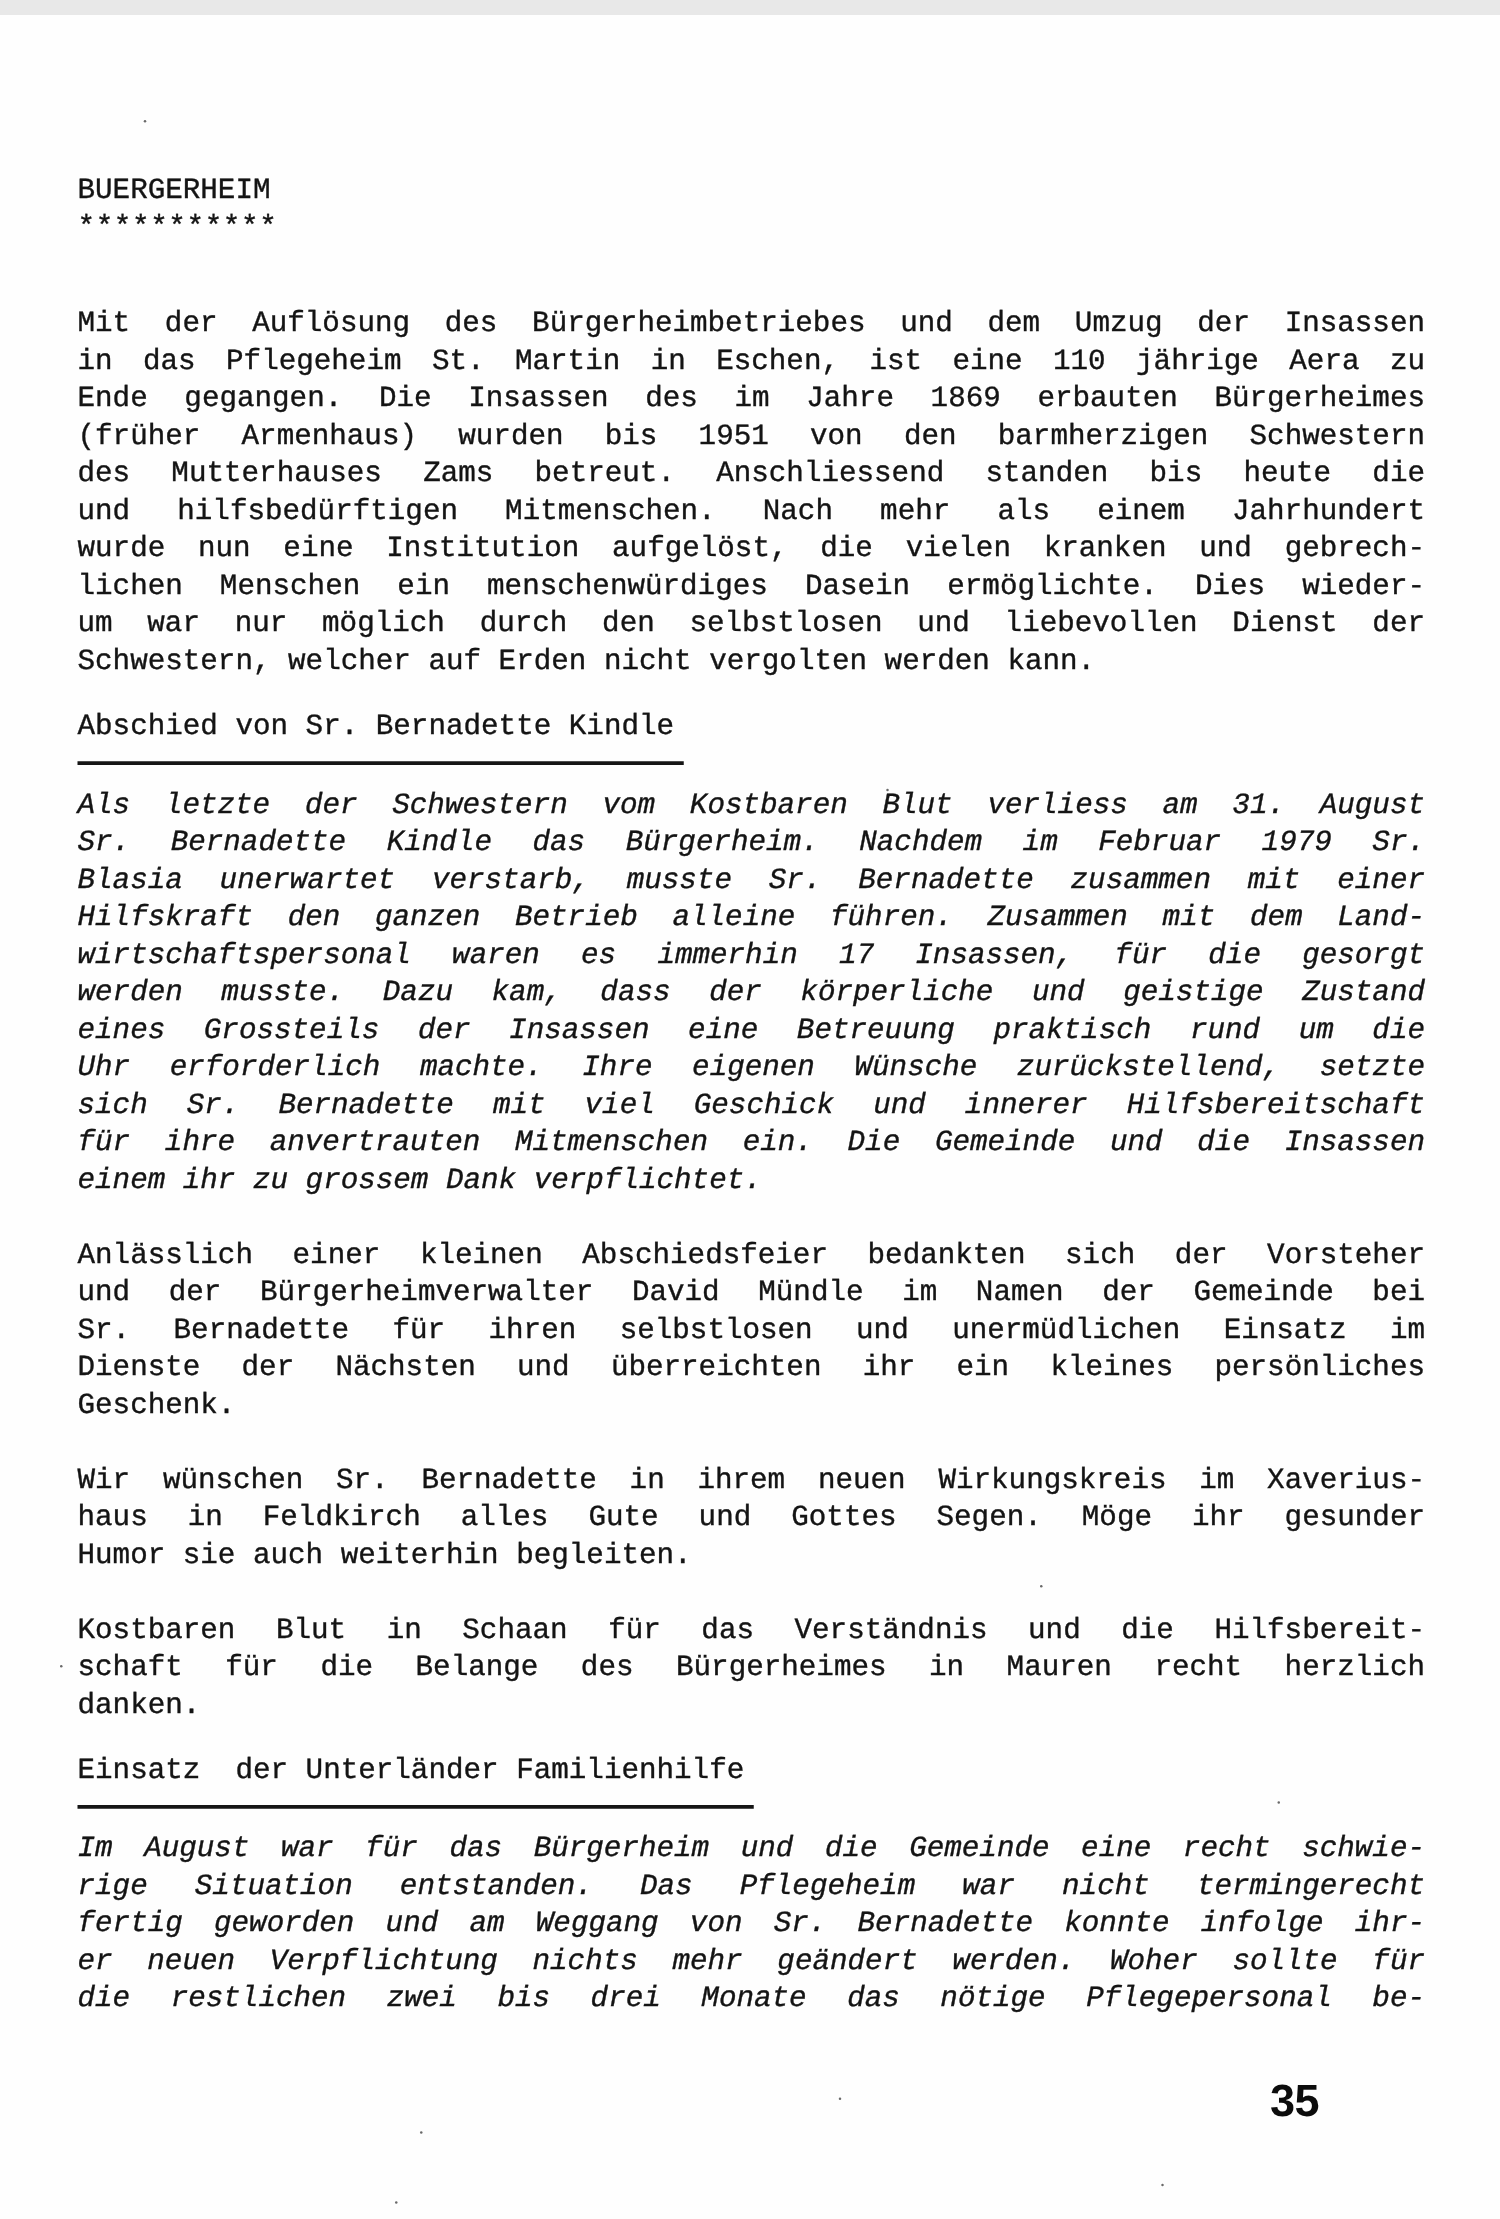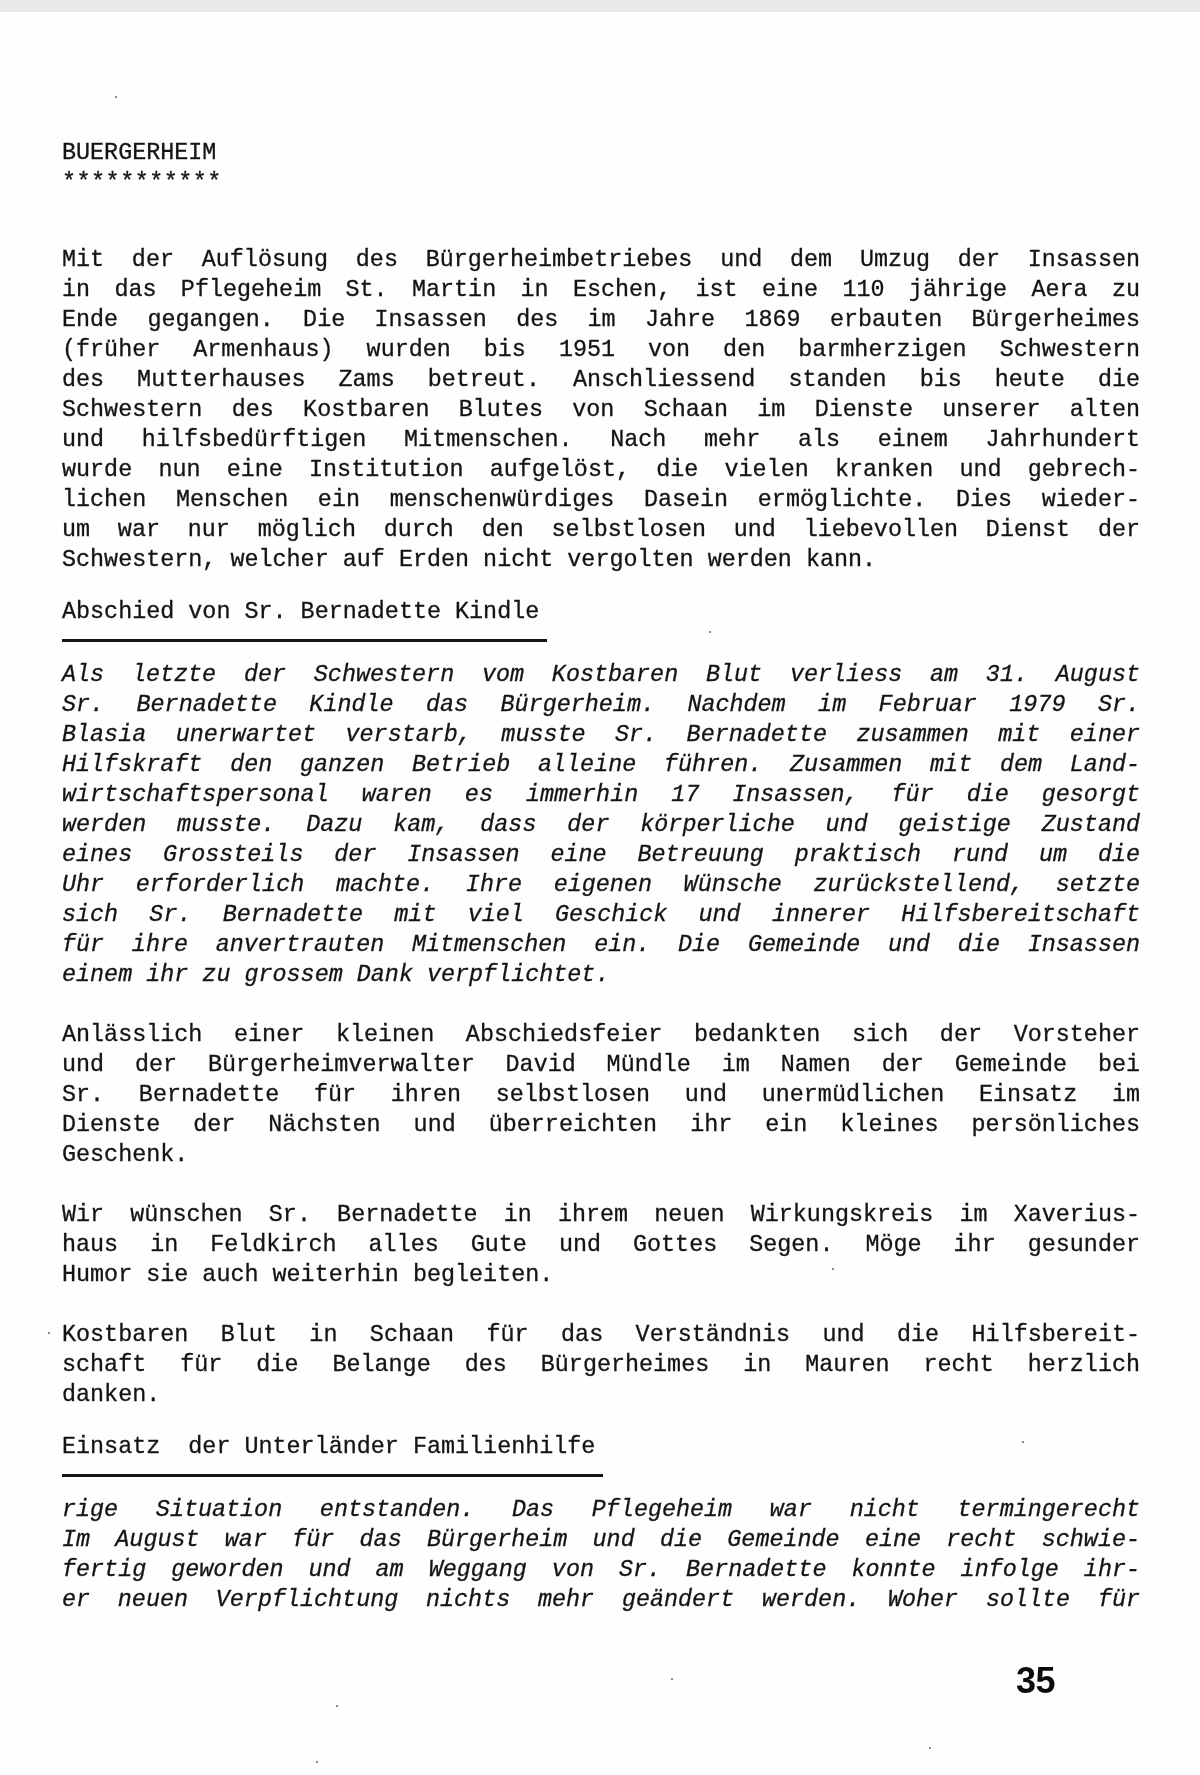--- a/index.html
+++ b/index.html
@@ -95,21 +95,20 @@
   </header>
 
   <main>
       <section class="section">
         <div class="paragraph">
           <div class="line">Mit der Auflösung des Bürgerheimbetriebes und dem Umzug der Insassen</div>
           <div class="line">in das Pflegeheim St. Martin in Eschen, ist eine 110 jährige Aera zu</div>
           <div class="line">Ende gegangen. Die Insassen des im Jahre 1869 erbauten Bürgerheimes</div>
           <div class="line">(früher Armenhaus) wurden bis 1951 von den barmherzigen Schwestern</div>
           <div class="line">des Mutterhauses Zams betreut. Anschliessend  standen bis heute die</div>
-          <div class="line">Schwestern des Kostbaren Blutes von Schaan im Dienste unserer alten</div>
           <div class="line">und hilfsbedürftigen Mitmenschen. Nach mehr als einem Jahrhundert</div>
           <div class="line">wurde nun eine Institution aufgelöst, die vielen kranken und gebrech-</div>
           <div class="line">lichen Menschen ein menschenwürdiges Dasein ermöglichte. Dies wieder-</div>
           <div class="line">um war nur möglich durch den selbstlosen und liebevollen Dienst der</div>
           <div class="line last">Schwestern, welcher auf Erden nicht vergolten werden kann.</div>
         </div>
       </section>
       <section class="section"><div class="heading">Abschied von Sr. Bernadette Kindle</div><div class="paragraph">
           <div class="line">Als letzte der Schwestern vom Kostbaren Blut verliess am 31. August</div>
           <div class="line">Sr. Bernadette Kindle das Bürgerheim. Nachdem im Februar 1979 Sr.</div>
@@ -131,21 +130,22 @@
         </div><div class="paragraph">
           <div class="line">Wir wünschen Sr. Bernadette in ihrem neuen Wirkungskreis im Xaverius-</div>
           <div class="line">haus in Feldkirch alles Gute und Gottes Segen. Möge ihr gesunder</div>
           <div class="line last">Humor sie auch weiterhin begleiten.</div>
         </div><div class="paragraph">
           <div class="line">Kostbaren Blut in Schaan für das Verständnis  und die Hilfsbereit-</div>
           <div class="line">schaft für die Belange des Bürgerheimes in Mauren  recht herzlich</div>
           <div class="line last">danken.</div>
         </div></section>
       <section class="section"><div class="heading">Einsatz  der Unterländer Familienhilfe</div><div class="paragraph">
+          <div class="line">Im August war für das Bürgerheim und die Gemeinde eine recht schwie-</div>
           <div class="line">rige Situation entstanden. Das Pflegeheim war nicht termingerecht</div>
-          <div class="line">Im August war für das Bürgerheim und die Gemeinde eine recht schwie-</div>
           <div class="line">fertig geworden und am Weggang von Sr. Bernadette konnte infolge ihr-</div>
           <div class="line">er neuen Verpflichtung nichts mehr geändert werden. Woher sollte für</div>
+          <div class="line">die restlichen zwei bis drei Monate das nötige Pflegepersonal  be-</div>
         </div></section>
     </main>
 
   <div class="page-number">35</div>
 </div>
 
 </body></html>

